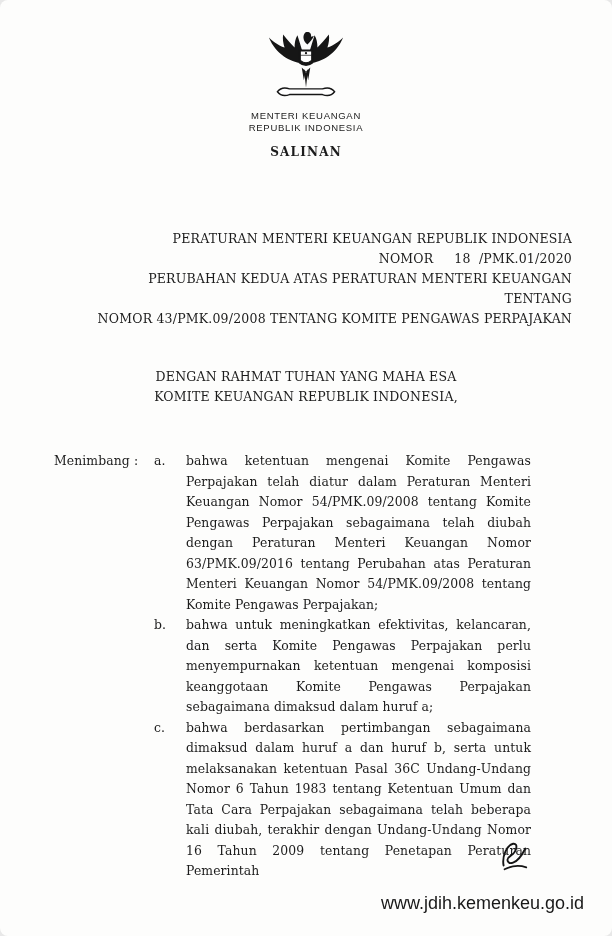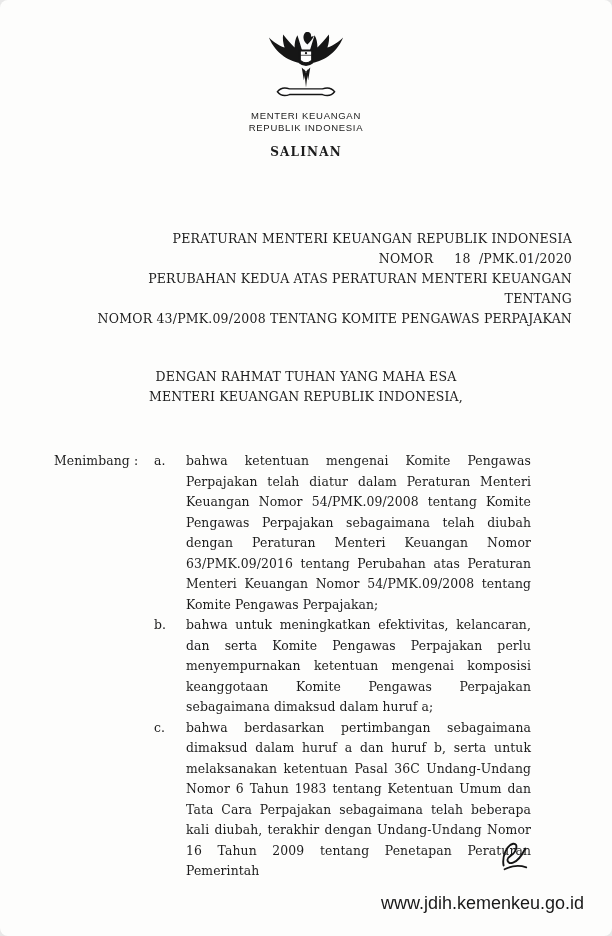--- a/index.html
+++ b/index.html
@@ -135,21 +135,21 @@
 
   <div class="title-block">
     <div>PERATURAN MENTERI KEUANGAN REPUBLIK INDONESIA</div>
     <div class="nomor">NOMOR     18  /PMK.01/2020</div>
     <div>PERUBAHAN KEDUA ATAS PERATURAN MENTERI KEUANGAN</div>
     <div>TENTANG</div>
     <div>NOMOR 43/PMK.09/2008 TENTANG KOMITE PENGAWAS PERPAJAKAN</div>
   </div>
 
   <div class="grace">DENGAN RAHMAT TUHAN YANG MAHA ESA</div>
-  <div class="authority">MENTERI KEUANGAN REPUBLIK INDONESIA,</div>
+  <div class="authority">KOMITE KEUANGAN REPUBLIK INDONESIA,</div>
 
   <div class="considerations">
     <div class="c-label">Menimbang</div>
     <div class="c-colon">:</div>
     <div class="c-letter">a.</div>
     <div class="c-text">bahwa ketentuan mengenai Komite Pengawas Perpajakan telah diatur dalam Peraturan Menteri Keuangan Nomor 54/PMK.09/2008 tentang Komite Pengawas Perpajakan sebagaimana telah diubah dengan Peraturan Menteri Keuangan Nomor 63/PMK.09/2016 tentang Perubahan atas Peraturan Menteri Keuangan Nomor 54/PMK.09/2008 tentang Komite Pengawas Perpajakan;</div>
 
     <div class="c-letter">b.</div>
     <div class="c-text">bahwa untuk meningkatkan efektivitas, kelancaran, dan serta Komite Pengawas Perpajakan perlu menyempurnakan ketentuan mengenai komposisi keanggotaan Komite Pengawas Perpajakan sebagaimana dimaksud dalam huruf a;</div>
 

